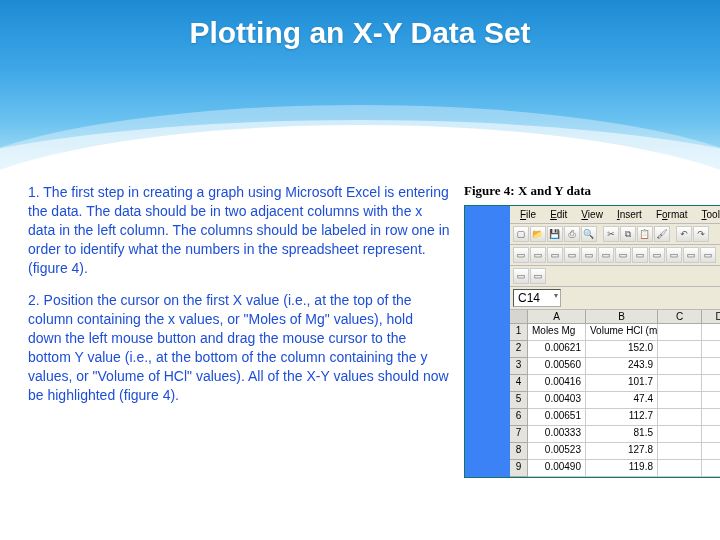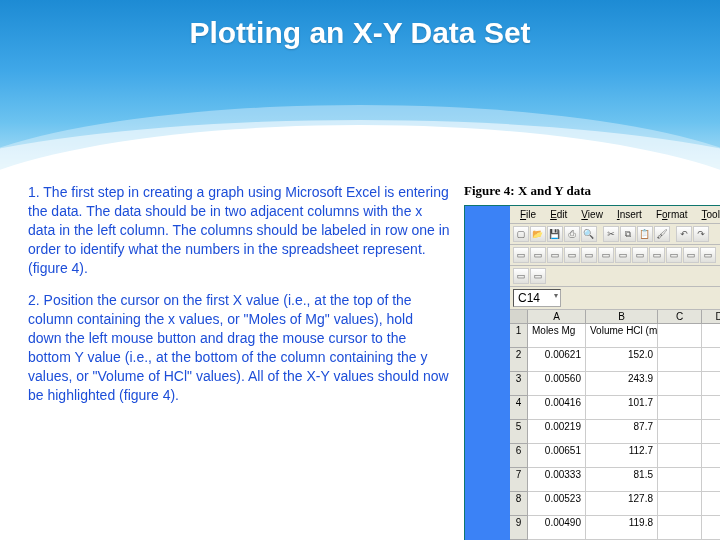--- a/index.html
+++ b/index.html
@@ -160,21 +160,21 @@
     text-align: center;
     background: #e4e4dc;
   }
   .cell {
     border-right: 1px solid #ccc;
     border-bottom: 1px solid #ccc;
     padding: 1px 4px;
     font-size: 10px;
     text-align: right;
     background: #fff;
-    height: 24px;
+    height: 17px;
     overflow: hidden;
     white-space: nowrap;
   }
   .row.header .cell {
     text-align: left;
     font-weight: normal;
   }
 </style>
 </head>
 <body>
@@ -274,22 +274,22 @@
             </div>
             <div class="row">
               <div class="rowhead">4</div>
               <div class="cell">0.00416</div>
               <div class="cell">101.7</div>
               <div class="cell"></div>
               <div class="cell"></div>
             </div>
             <div class="row">
               <div class="rowhead">5</div>
-              <div class="cell">0.00219</div>
-              <div class="cell">87.7</div>
+              <div class="cell">0.00403</div>
+              <div class="cell">47.4</div>
               <div class="cell"></div>
               <div class="cell"></div>
             </div>
             <div class="row">
               <div class="rowhead">6</div>
               <div class="cell">0.00651</div>
               <div class="cell">112.7</div>
               <div class="cell"></div>
               <div class="cell"></div>
             </div>

